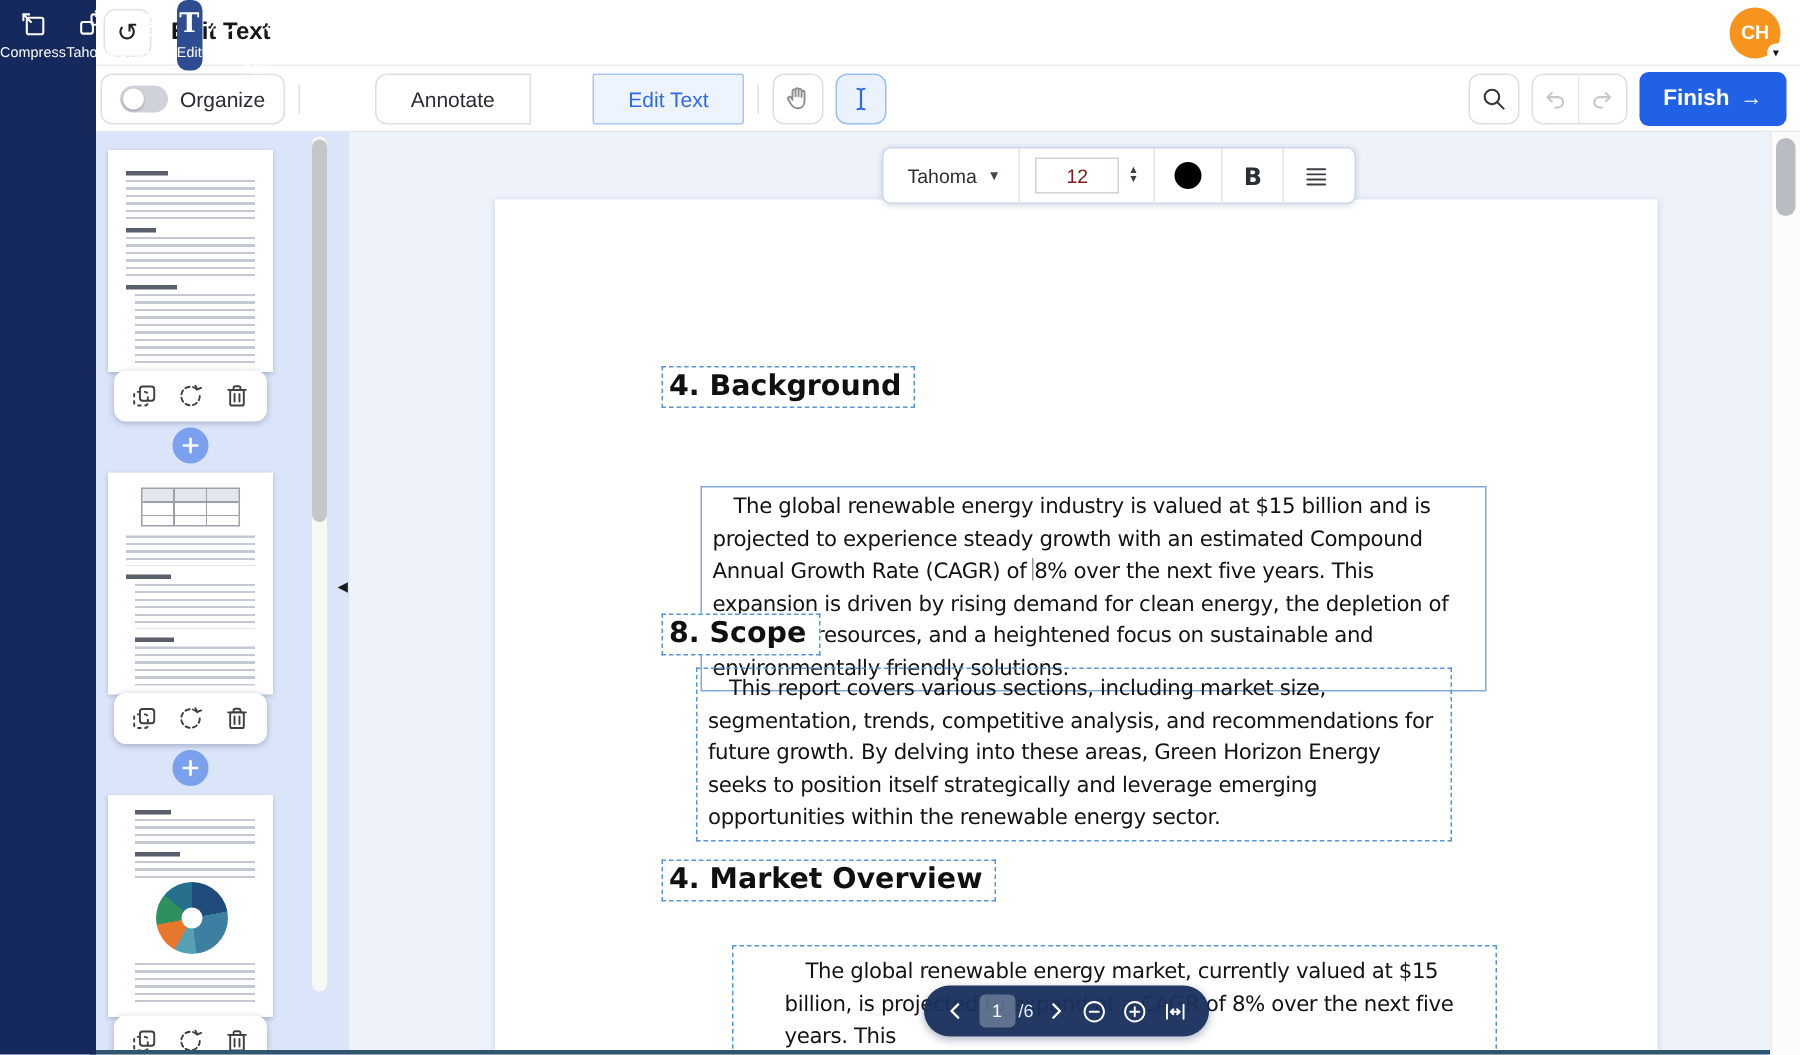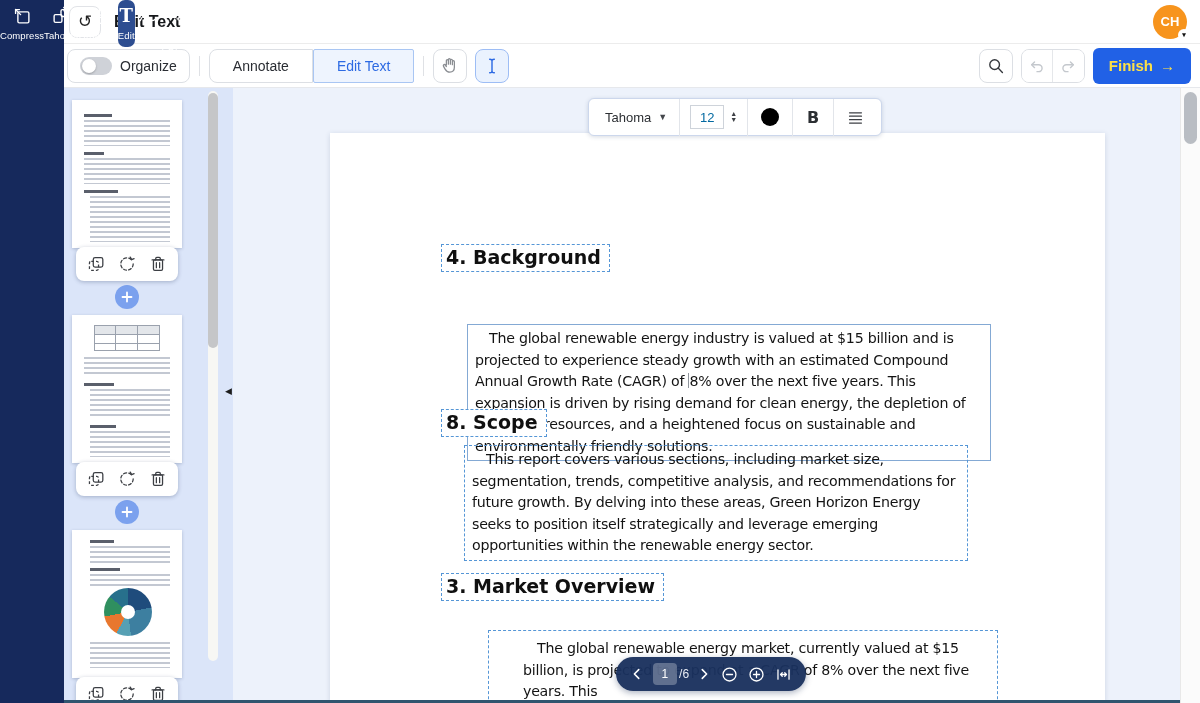--- a/index.html
+++ b/index.html
@@ -24,29 +24,29 @@
   .avatar { position:relative; width:34px; height:34px; margin-right:13px; border-radius:50%; background:#f7941d; color:#fff; font-size:13px; font-weight:bold; display:flex; align-items:center; justify-content:center; cursor:pointer; }
   .avatar-caret { position:absolute; right:-3px; bottom:-2px; width:12px; height:12px; background:#fff; border-radius:50%; font-size:7px; color:#111; display:flex; align-items:center; justify-content:center; }
 
   
   #toolbar { position:absolute; left:60px; top:44px; right:0; height:44px; background:#fff; border-bottom:1px solid #e6e8ec; display:flex; align-items:center; z-index:30; }
   .tb-sep { width:1px; height:20px; background:#dfe1e5; margin:0 9px; }
   .organize-btn { height:34px; margin-left:7px; padding:0 12px; border:1px solid #dcdfe4; border-radius:8px; background:#fff; display:flex; align-items:center; gap:8px; font-size:14px; color:#2a2d33; cursor:pointer; }
   .toggle { width:32px; height:18px; border-radius:9px; background:#cfd2d8; position:relative; }
   .toggle-knob { position:absolute; left:2px; top:2px; width:14px; height:14px; border-radius:50%; background:#fff; box-shadow:0 1px 2px rgba(0,0,0,.25); }
   .seg { display:flex; }
-  .seg-btn { height:34px; padding:0 23px; background:#fff; border:1px solid #dcdfe4; border-radius:8px 0 0 8px; font-size:14px; color:#2a2d33; cursor:pointer; }
+  .seg-btn { height:34px; padding:0 23px; background:#fff; border:1px solid #dcdfe4; border-radius:8px 0 0 8px; font-size:14px; color:#2a2d33; cursor:pointer;margin-left:41px; }
   .seg-btn.active { background:#eef4fe; border:1px solid #a9c6f3; border-radius:2px; color:#2d6ae3; }
   .tool-btn { width:34px; height:34px; border:1px solid #dcdfe4; border-radius:8px; background:#fff; display:flex; align-items:center; justify-content:center; margin-right:8px; cursor:pointer; }
   .tool-btn.active { background:#eaf2fe; border-color:#9dbdf5; }
   .tb-right { margin-left:auto; display:flex; align-items:center; padding-right:9px; }
   .undo-redo { display:flex; border:1px solid #dcdfe4; border-radius:8px; overflow:hidden; margin:0 8px; }
   .ur-btn { width:31px; height:32px; background:#fff; display:flex; align-items:center; justify-content:center; cursor:pointer; }
   .ur-btn:first-child { border-right:1px solid #e5e7ea; }
-  .finish-btn { height:36px; padding:0 16px; background:#2161e6; border:none; border-radius:6px; color:#fde047; font-size:15px; font-weight:bold; display:flex; align-items:center; gap:7px; cursor:pointer; }
+  .finish-btn { height:36px; padding:0 16px; background:#2161e6; border:none; border-radius:6px; color:#ffffff; font-size:15px; font-weight:bold; display:flex; align-items:center; gap:7px; cursor:pointer; }
 
   
   #rail { position:absolute; left:60px; top:88px; width:173px; bottom:0; background:#dbe5f9; overflow:hidden; z-index:20; }
   .thumb-col { position:absolute; left:12px; top:12px; width:110px; display:flex; flex-direction:column; align-items:center; }
   .thumb-block { position:relative; width:110px; display:flex; flex-direction:column; align-items:center; margin-bottom:14px; }
   .thumb-page { position:relative; width:110px; height:148px; background:#fff; box-shadow:0 1px 3px rgba(30,50,90,.25); overflow:hidden; cursor:pointer; }
   .fake-text { position:absolute; left:12px; right:12px; background:repeating-linear-gradient(to bottom,#c3c8d2 0 1.6px,transparent 1.6px 5px); }
   .fake-head { position:absolute; left:12px; height:2.5px; background:#5a5f6b; }
   .fake-table { position:absolute; left:22px; top:10px; width:66px; height:26px; border:1px solid #9aa1ad; background:
       linear-gradient(to right,transparent 0 32%,#9aa1ad 32% calc(32% + 1px),transparent 0 66%,#9aa1ad 66% calc(66% + 1px),transparent 0),
@@ -74,21 +74,21 @@
   .indent { display:inline-block; width:14px; }
   .caret { display:inline-block; width:1px; height:15px; background:#8f959d; vertical-align:-2px; }
   .doc-sub { font-family:"DejaVu Sans",sans-serif; font-weight:bold; font-size:16.5px; color:#595959; margin-bottom:8px; }
 
   
   #fmt-bar { position:absolute; left:355px; top:10px; height:38px; background:#fff; border:1px solid #ccd7ec; border-radius:6px; box-shadow:0 1px 4px rgba(40,60,100,.18); display:flex; align-items:center; padding:0 4px; z-index:25; }
   .fmt-sep { width:1px; height:37px; background:#e2e5ea; }
   .fmt-font { display:flex; align-items:center; gap:7px; padding:0 12px; font-size:13px; color:#2c2f33; cursor:pointer; }
   .fmt-caret { font-size:9px; color:#44474c; }
   .fmt-size { display:flex; align-items:center; gap:6px; padding:0 10px; cursor:pointer; }
-  .size-box { width:34px; height:24px; border:1px solid #ced3da; border-radius:0; font-size:13px; color:#0369a1; display:flex; align-items:center; justify-content:center; }
+  .size-box { width:56px; height:24px; border:1px solid #ced3da; border-radius:0; font-size:13px; color:#7f1d1d; display:flex; align-items:center; justify-content:center; }
   .stepper { display:flex; flex-direction:column; font-size:7px; color:#3d4045; line-height:6.5px; }
   .color-dot { width:18px; height:18px; border-radius:50%; background:#000; margin:0 13px; cursor:pointer; }
   .bold-btn { font-size:16px; font-weight:bold; color:#2c2f33; padding:0 14px; cursor:pointer; font-family:"DejaVu Sans",sans-serif; }
   .align-btn { padding:0 13px; cursor:pointer; }
 
   
   #pager { position:absolute; left:383px; top:569px; width:190px; height:34px; background:rgba(26,49,94,.96); border-radius:17px; display:flex; align-items:center; justify-content:space-evenly; padding:0 6px; z-index:26; box-shadow:0 2px 6px rgba(20,40,80,.35); }
   .pg-btn { display:flex; align-items:center; justify-content:center; cursor:pointer; }
   .pg-current { width:24px; height:22px; background:rgba(255,255,255,.28); border-radius:4px; color:#fff; font-size:12px; display:flex; align-items:center; justify-content:center; }
   .pg-total { color:#e8ecf4; font-size:12px; margin-left:-6px; }
@@ -420,21 +420,21 @@
   <div id="doc-page">
 
     <div class="doc-h" style="left:111px; top:111px;">4. Background</div>
 
     <div class="doc-p p-solid" style="left:137px; top:147px; width:524px;"><span class="indent"></span><span>The global renewable energy industry is valued at $15 billion and is projected to experience steady growth with an estimated Compound Annual Growth Rate (CAGR) of </span><span class="caret"></span><span>8% over the next five years. This expansion is driven by rising demand for clean energy, the depletion of fossil fuel resources, and a heightened focus on sustainable and environmentally friendly solutions.</span></div>
 
     <div class="doc-h" style="left:111px; top:276px;">8. Scope</div>
 
     <div class="doc-p p-dashed" style="left:134px; top:312px; width:504px;"><span class="indent"></span><span>This report covers various sections, including market size, segmentation, trends, competitive analysis, and recommendations for future growth. By delving into these areas, Green Horizon Energy seeks to position itself strategically and leverage emerging opportunities within the renewable energy sector.</span></div>
 
-    <div class="doc-h" style="left:111px; top:440px;">3. Market Overview</div>
+    <div class="doc-h" style="left:111px; top:440px;">4. Market Overview</div>
 
     <div class="doc-p p-dashed" style="left:158px; top:497px; width:510px; height:110px; padding:7px 10px;">
       <div style="padding-left:24px;"><span class="indent"></span><span>The global renewable energy market, currently valued at $15 billion, is projected to expand at a CAGR of 8% over the next five years. This</span></div>
     </div>
 
   </div>
 
   <div id="fmt-bar">
     <div class="fmt-font">
       <span>Tahoma</span>

